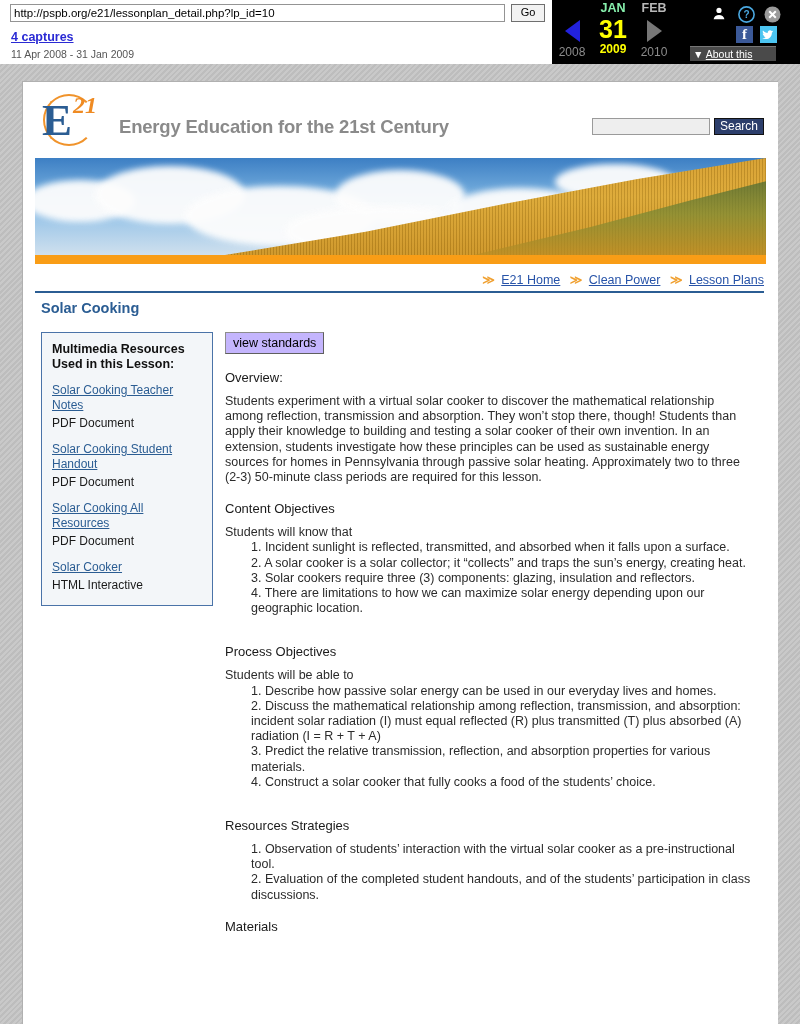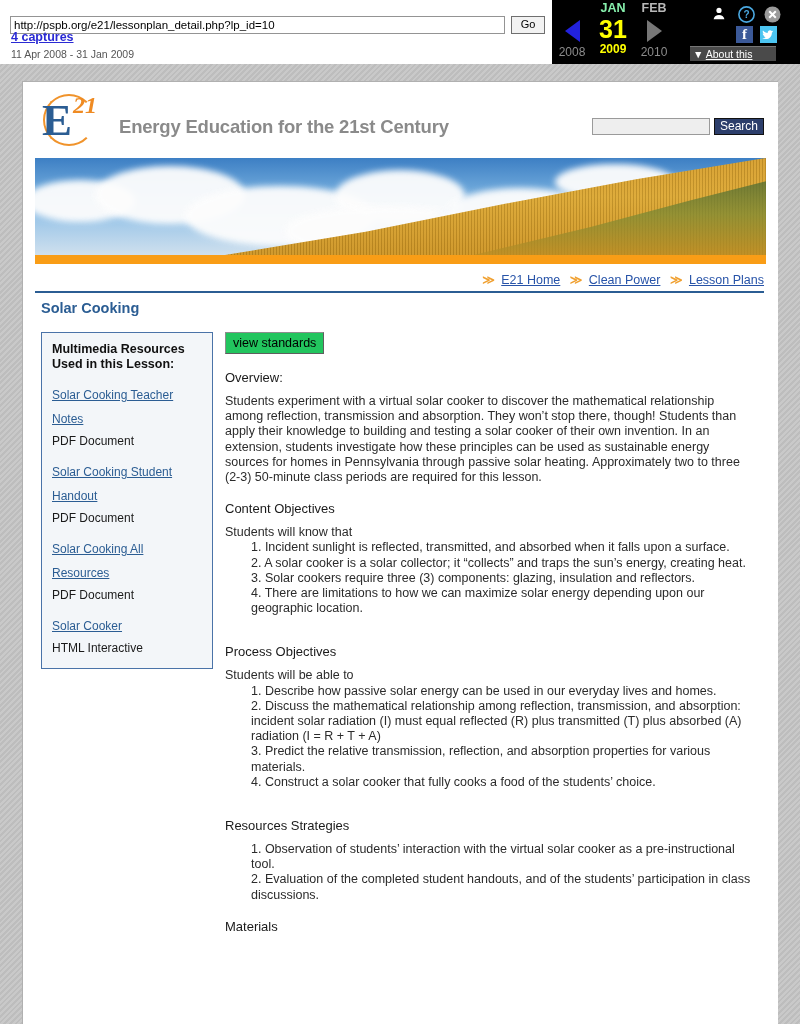--- a/index.html
+++ b/index.html
@@ -18,21 +18,21 @@
   #wayback {
     position: relative;
     width: 800px; height: 64px;
     background: #000;
     color: #fff;
     overflow: hidden;
   }
   .wb-left { position: absolute; left: 0; top: 0; width: 552px; height: 64px; background:#fff; }
   .wb-urlrow {
     position: absolute; left: 10px; top: 4px;
-    display: flex; align-items: flex-start; margin-top: 12px;
+    display: flex; align-items: flex-start;
   }
   .wb-url {
     width: 495px; height: 18px;
     border: 1px solid #949494;
     background: #fff;
     font-family: "Liberation Sans", sans-serif;
     font-size: 11.5px;
     color: #000;
     padding: 1px 3px;
     line-height: 14px;
@@ -200,29 +200,29 @@
     width: 172px; margin-left: 18px;
     border: 1px solid #4a73a8;
     background: #f3f6f9;
     padding: 9px 10px 12px 10px;
     align-self: flex-start;
   }
   .sb-title { font-size: 12.5px; font-weight: bold; color: #111; line-height: 15px; }
   .res { margin-top: 11px; }
   .res-link {
     font-size: 12px; color: #2b5d93; text-decoration: underline;
-    cursor: pointer; display: block; line-height: 24px;
+    cursor: pointer; display: block; line-height: 15px;
   }
   .res-type { font-size: 12px; color: #1a1a1a; line-height: 15px; }
 
   .content { margin-left: 12px; width: 540px; padding-right: 10px; }
   .btn-standards {
     display: inline-block;
     font-size: 12.5px; padding: 3px 7px;
-    background: #22c55e;
+    background: #c4b5fd;
     border: 1px solid #8d8d8d;
     border-right-color: #5f5f5f; border-bottom-color: #5f5f5f;
     color: #000; cursor: pointer;
     font-family: "Liberation Sans", sans-serif;
   }
   h3.sec { font-size: 13px; font-weight: normal; color: #1a1a1a; margin: 16px 0 9px 0; }
   h3.sec.tight { margin-top: 14px; }
   p.para { font-size: 12.5px; color: #2b2b2b; line-height: 15.2px; margin: 0 0 0 0; }
   p.lead { font-size: 12.5px; color: #2b2b2b; line-height: 15.2px; margin: 0 0 0 0; }
   ol.nums { list-style: none; margin: 0; padding: 0 0 0 26px; }

